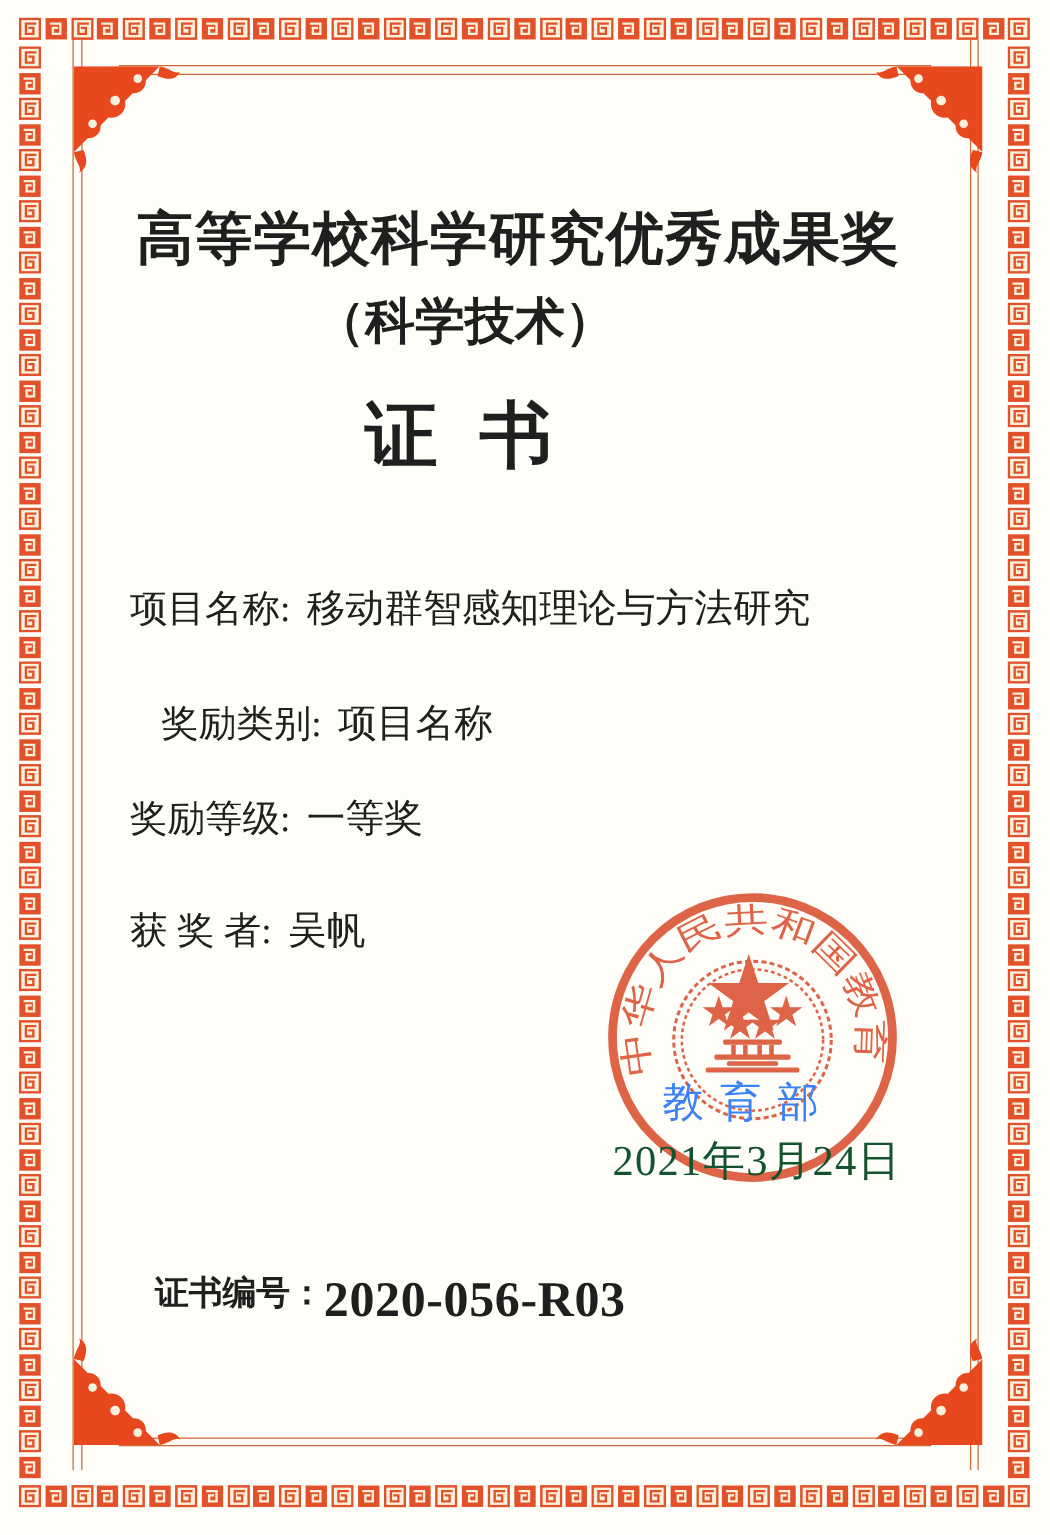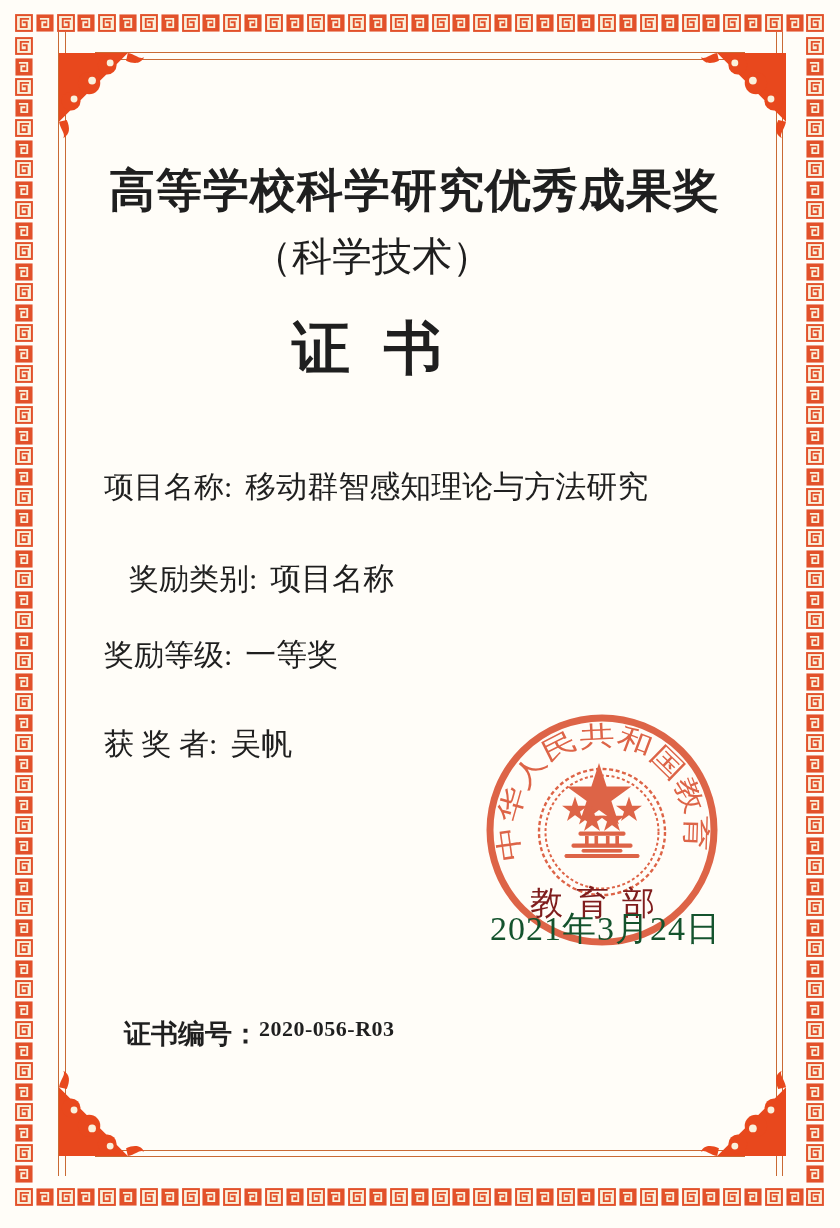--- a/index.html
+++ b/index.html
@@ -30,40 +30,40 @@
   
   .corner{position:absolute;width:86px;height:86px;z-index:3;}
   .corner svg{display:block;width:100%;height:100%;}
   .c-tl{left:59px;top:53px;}
   .c-tr{right:54px;top:53px;transform:scaleX(-1);}
   .c-bl{left:59px;bottom:72px;transform:scaleY(-1);}
   .c-br{right:54px;bottom:72px;transform:rotate(180deg);}
   
   .title1{position:absolute;left:0;width:829px;top:160px;text-align:center;
           font-size:46px;font-weight:bold;letter-spacing:1px;z-index:4;}
-  .title2{position:absolute;left:252px;top:229px;font-size:40px;font-weight:normal;z-index:4;}
+  .title2{position:absolute;left:252px;top:229px;font-size:40px;font-weight:bold;z-index:4;}
   .title3{position:absolute;left:292px;top:310px;font-size:58px;font-weight:bold;
           letter-spacing:0.58em;z-index:4;text-align:center;}
   .row{position:absolute;left:104px;display:flex;align-items:baseline;gap:13px;
        font-size:30px;z-index:4;white-space:nowrap;}
   .row-0{top:466px;}
   .row-1{top:558px;margin-left:25px;}
   .row-2{top:634px;}
   .row-3{top:723px;}
   .row .value{font-size:31px;}
   
   .seal{position:absolute;left:484px;top:712px;width:236px;height:236px;z-index:2;opacity:.88;}
   .issuer{position:absolute;left:530px;top:860px;font-size:33px;letter-spacing:13px;
-          color:#7f1d1d;z-index:5;white-space:nowrap;margin-top:21px;}
+          color:#3b82f6;z-index:5;white-space:nowrap;}
   .date{position:absolute;left:490px;top:906px;font-size:34px;color:#14532d;z-index:5;
         white-space:nowrap;letter-spacing:1px;}
   
   .certno{position:absolute;left:124px;top:1016px;display:flex;align-items:flex-start;
           font-size:27px;z-index:4;white-space:nowrap;font-weight:bold;}
-  .certno .value{font-size:22px;letter-spacing:.5px;}
+  .certno .value{font-size:40px;letter-spacing:.5px;}
 </style>
 </head>
 <body>
 
 <div class="page">
 
   <div class="strip strip-top">
       <svg viewBox="0 0 20 20" width="18" height="18">
         <g>
           <rect x="1.2" y="1.2" width="17.6" height="17.6" fill="#faf1dc" stroke="#e2512a" stroke-width="2.2"></rect>

